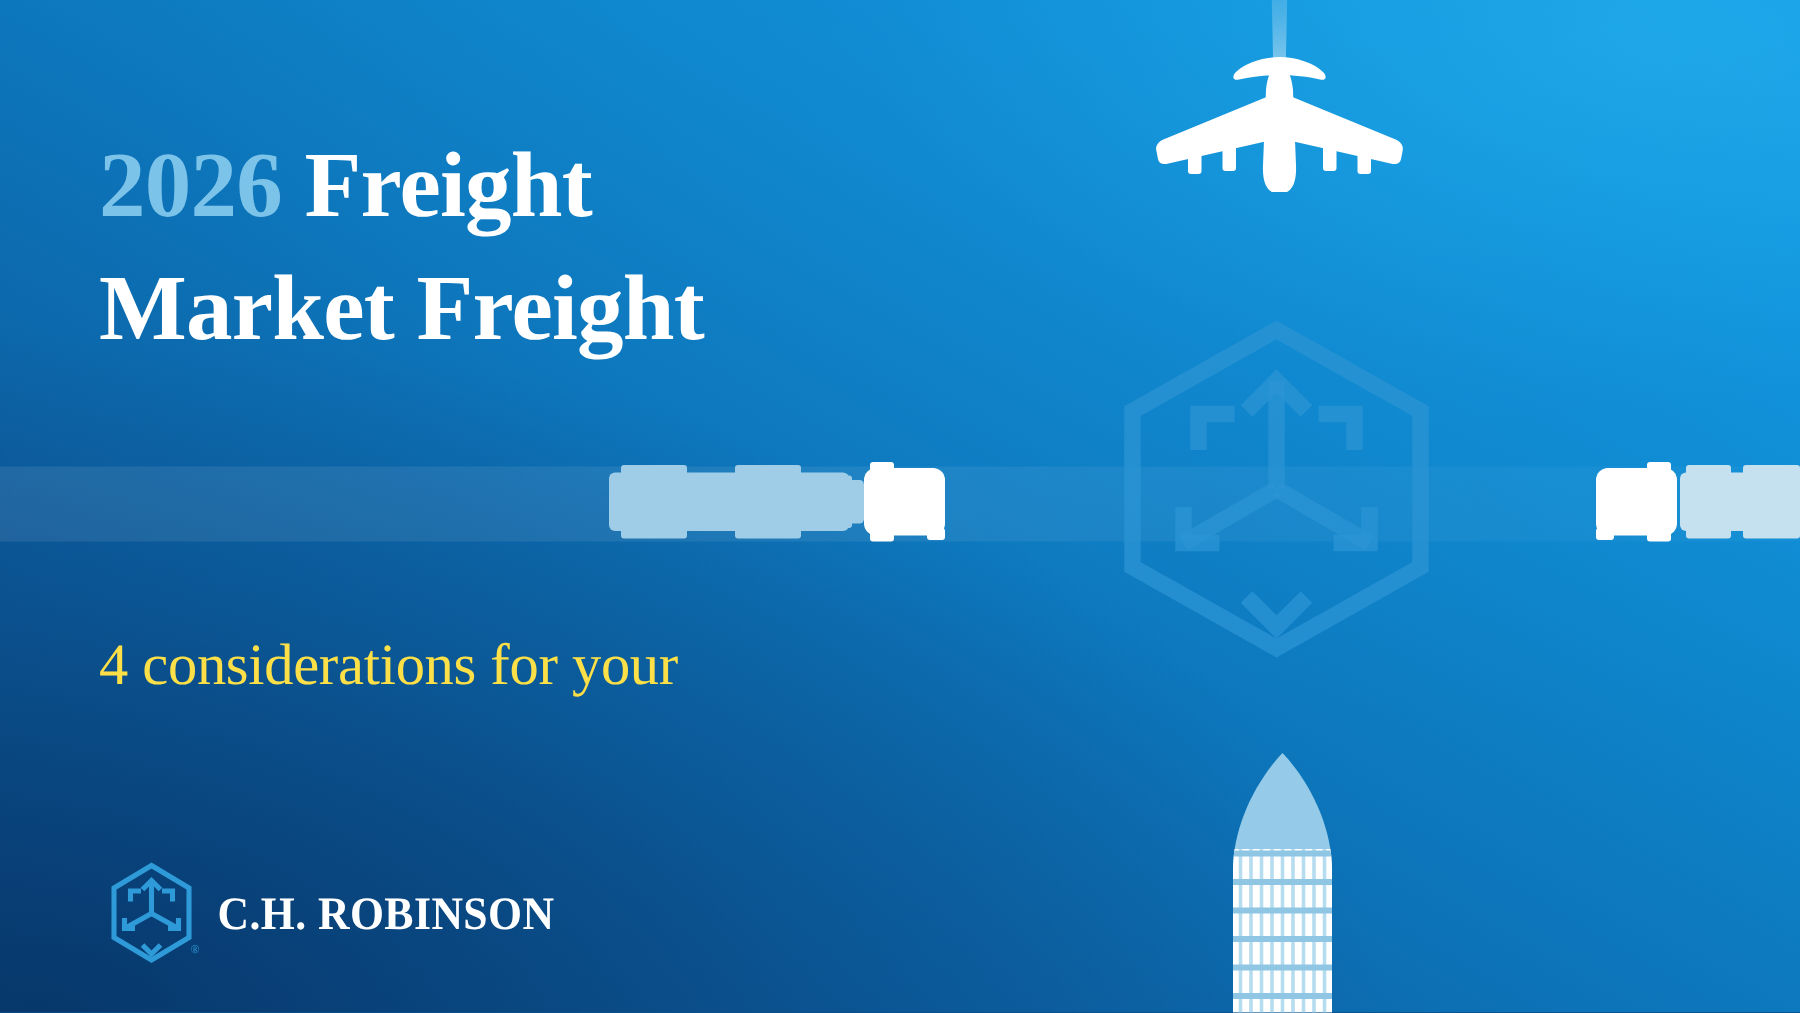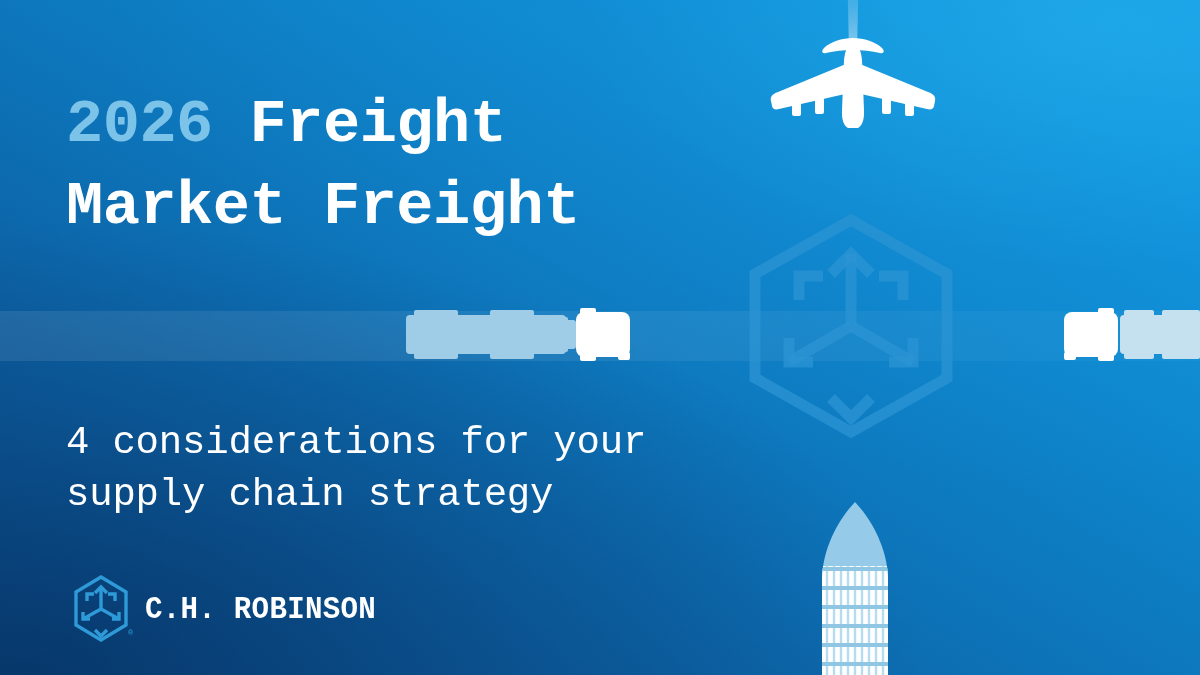--- a/index.html
+++ b/index.html
@@ -5,21 +5,21 @@
   html, body {
     margin: 0;
     padding: 0;
     background: #0b3f74;
   }
   #stage {
     position: relative;
     width: 1200px;
     height: 675px;
     overflow: hidden;
-    font-family: Liberation Mono, monospace;
+    font-family: Liberation Serif, serif;
     background: #0b6aad;
   }
 
   
   .bg-base {
     position: absolute;
     inset: 0;
     background: linear-gradient(30deg,
                 #0a4a88 0%,
                 #0c5c9e 22%,
@@ -120,21 +120,21 @@
   }
   .subhead {
     position: absolute;
     left: 66px;
     top: 418px;
     width: 600px;
     margin: 0;
     font-size: 39px;
     line-height: 1.33;
     font-weight: normal;
-    color: #ffffff;
+    color: #fde047;
     letter-spacing: -0.2px;
   }
 
   
   .logo-lockup {
     position: absolute;
     left: 70px;
     top: 572px;
     height: 74px;
     display: flex;
@@ -331,21 +331,20 @@
     </svg>
   </div>
 
   <h1 class="headline">
     <span class="year">2026</span><span> Freight</span><br>
     <span>Market Freight</span>
   </h1>
 
   <p class="subhead">
     <span>4 considerations for your</span><br>
-    <span>supply chain strategy</span>
   </p>
 
   <div class="logo-lockup">
     <div class="logo-mark">
       <svg viewBox="0 0 62 70" width="62" height="70">
         <g fill="none" stroke="#2e9ad8" stroke-width="3.4" stroke-linejoin="miter">
           <polygon points="31,3 56,18 56,51 31,66 6,51 6,18"></polygon>
         </g>
         <g fill="none" stroke="#2e9ad8" stroke-width="3.4">
           <line x1="31" y1="35" x2="31" y2="13"></line>

